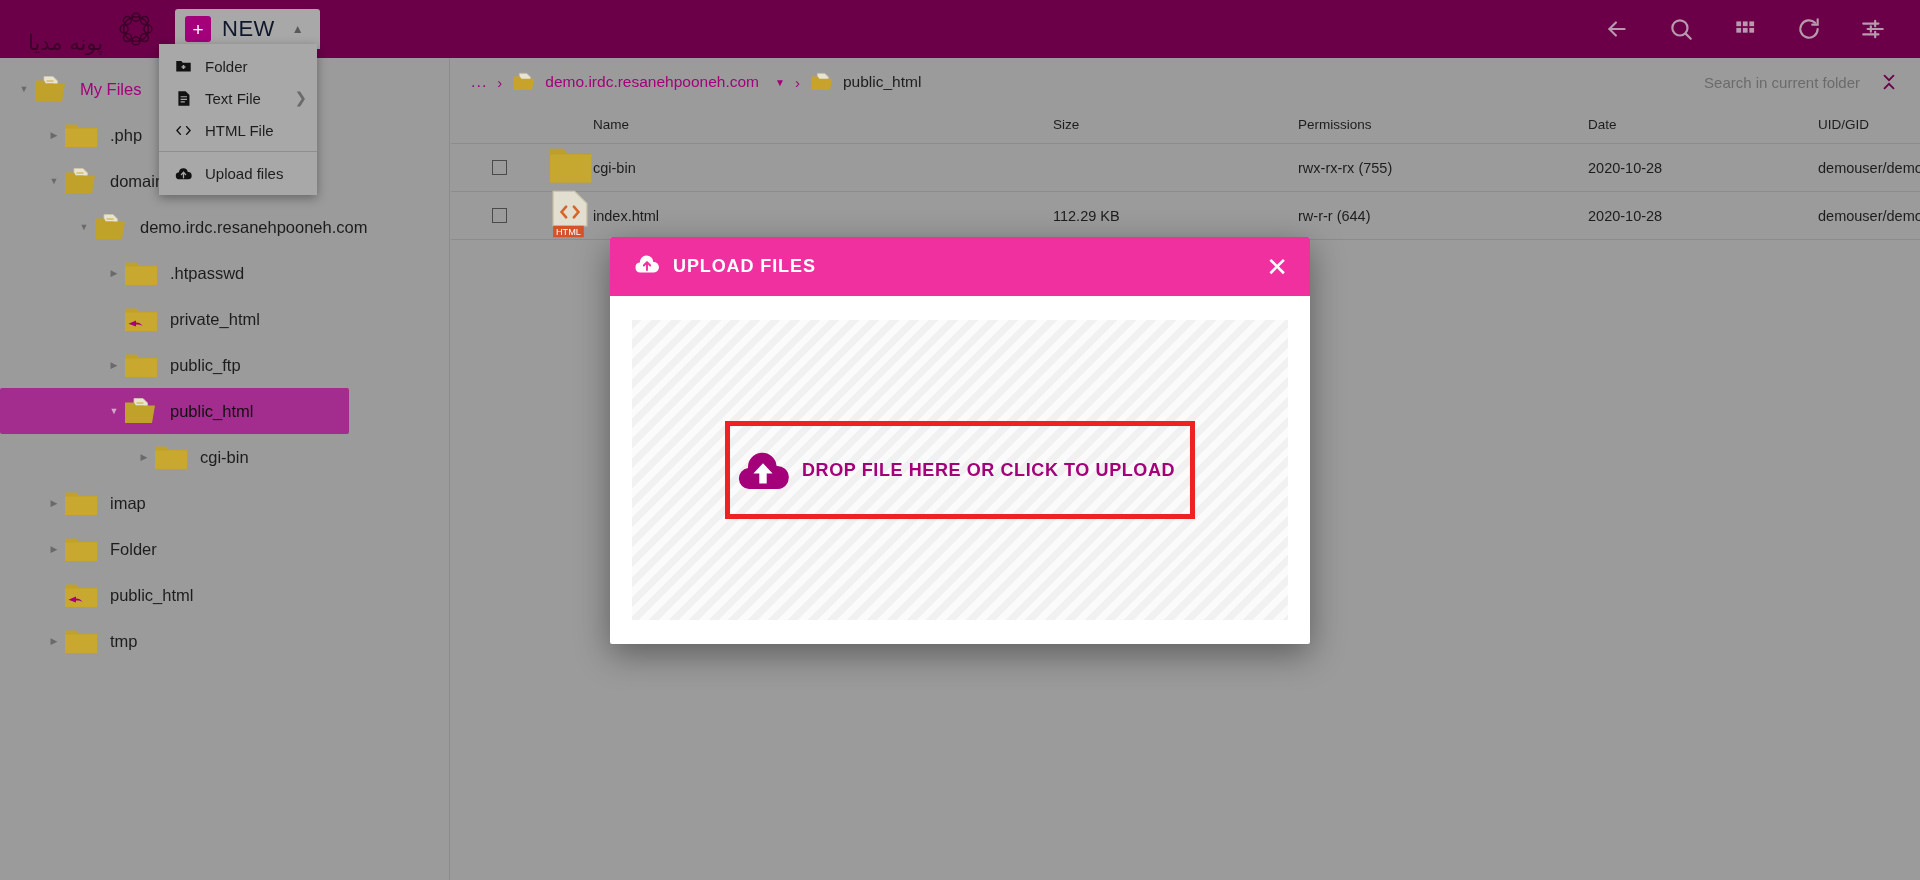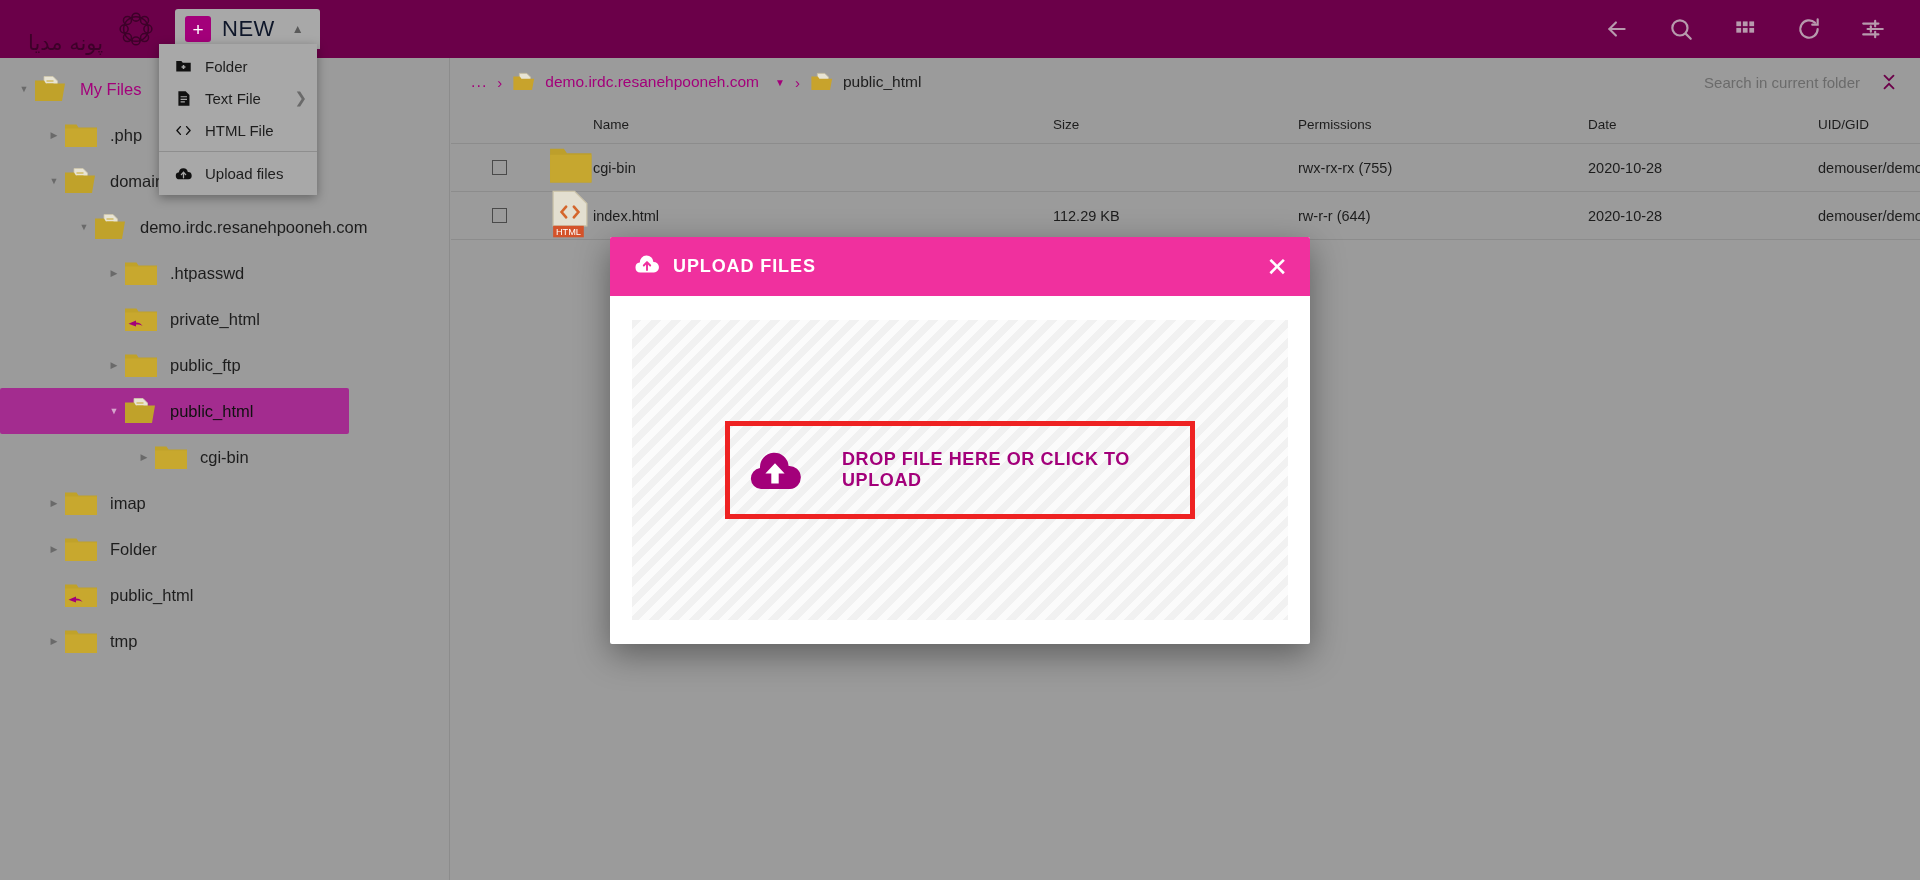--- a/index.html
+++ b/index.html
@@ -211,22 +211,22 @@
       repeating-linear-gradient(135deg,
         #f1f1f1 0px, #f1f1f1 7px,
         #fbfbfb 7px, #fbfbfb 14px);
     display: flex; align-items: center; justify-content: center;
     position: relative;
   }
   .dropzone-inner {
     width: 470px; height: 98px;
     border: 5px solid #ee2222;
     display: flex; align-items: center;
-    padding-left: 18px;
-    gap: 40px;
+    padding-left: 6px;
+    gap: 12px;
     cursor: pointer;
     background: transparent;
   }
   .dz-cloud { width: 54px; height: 42px; flex: none; }
   .dz-text {
     color: #a3007a; font-size: 18px;
     font-weight: bold; letter-spacing: .6px;
   }
 </style>
 </head>

